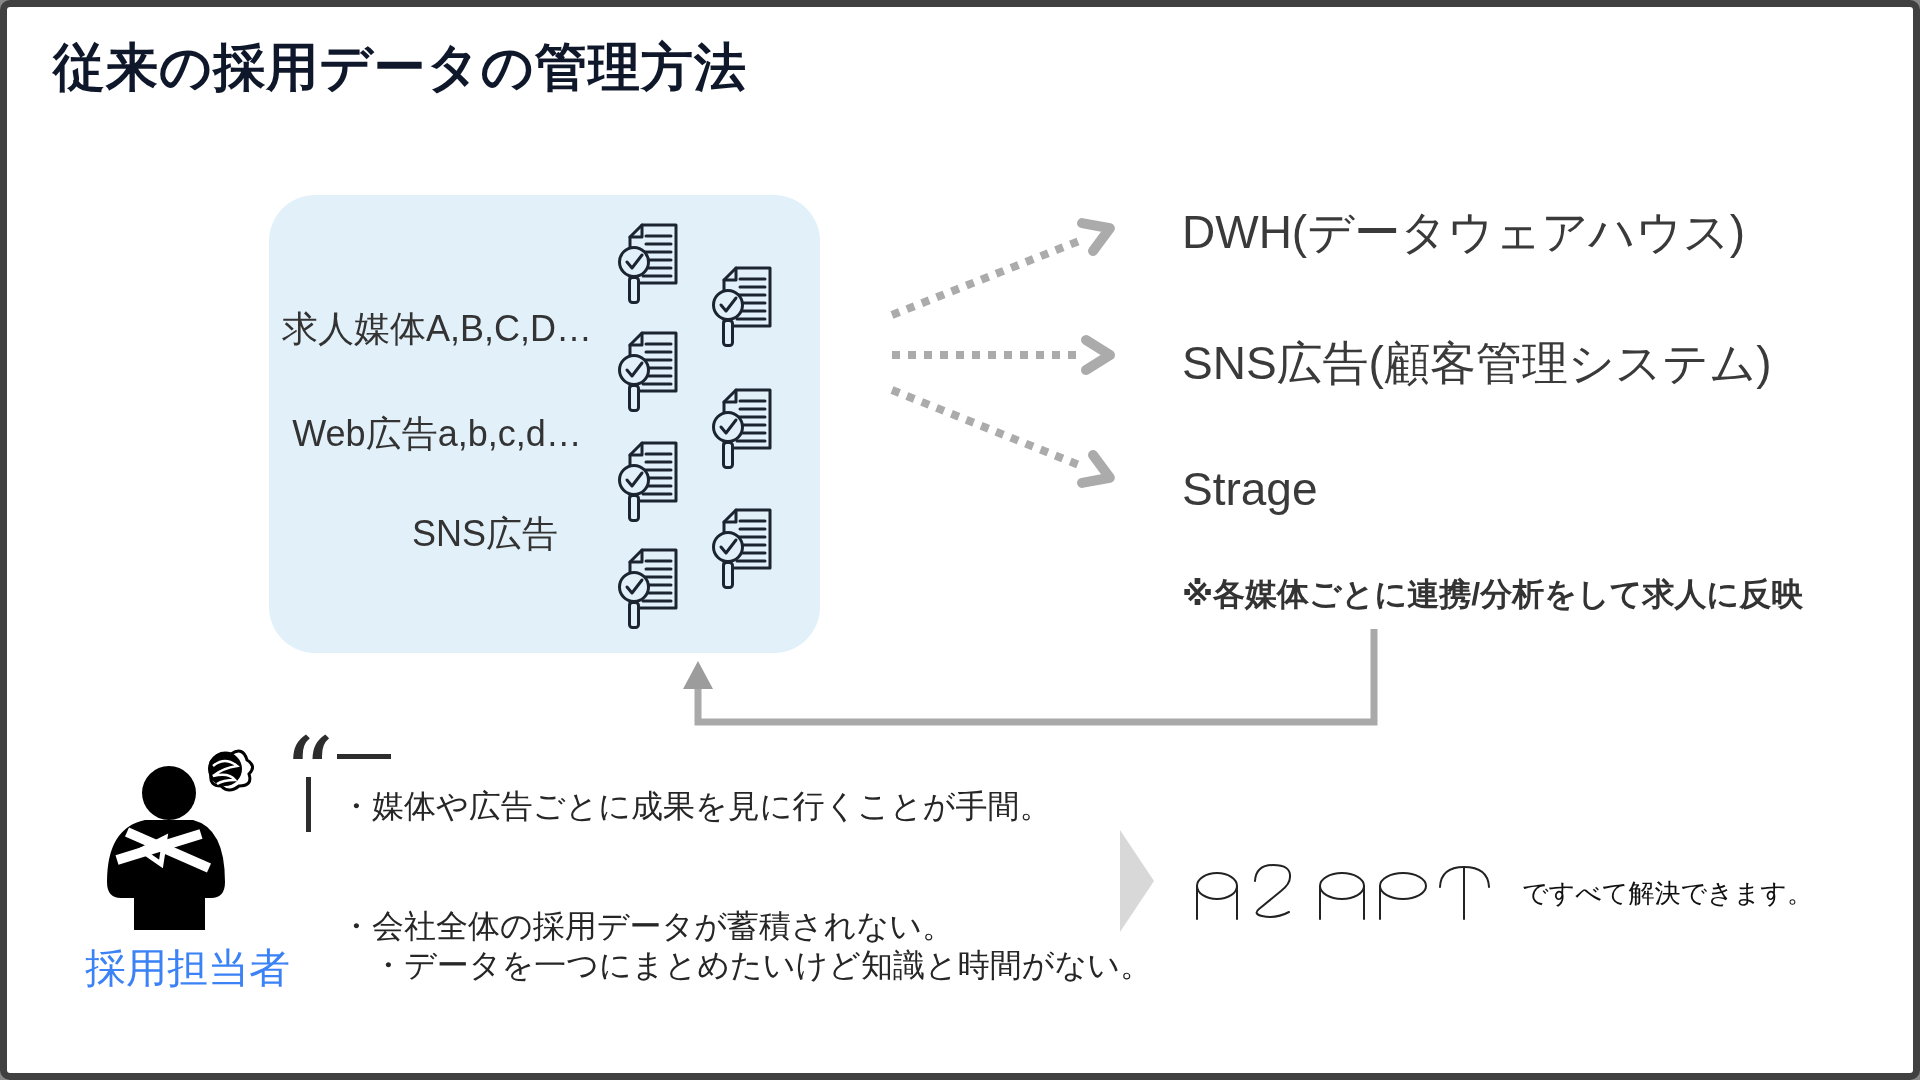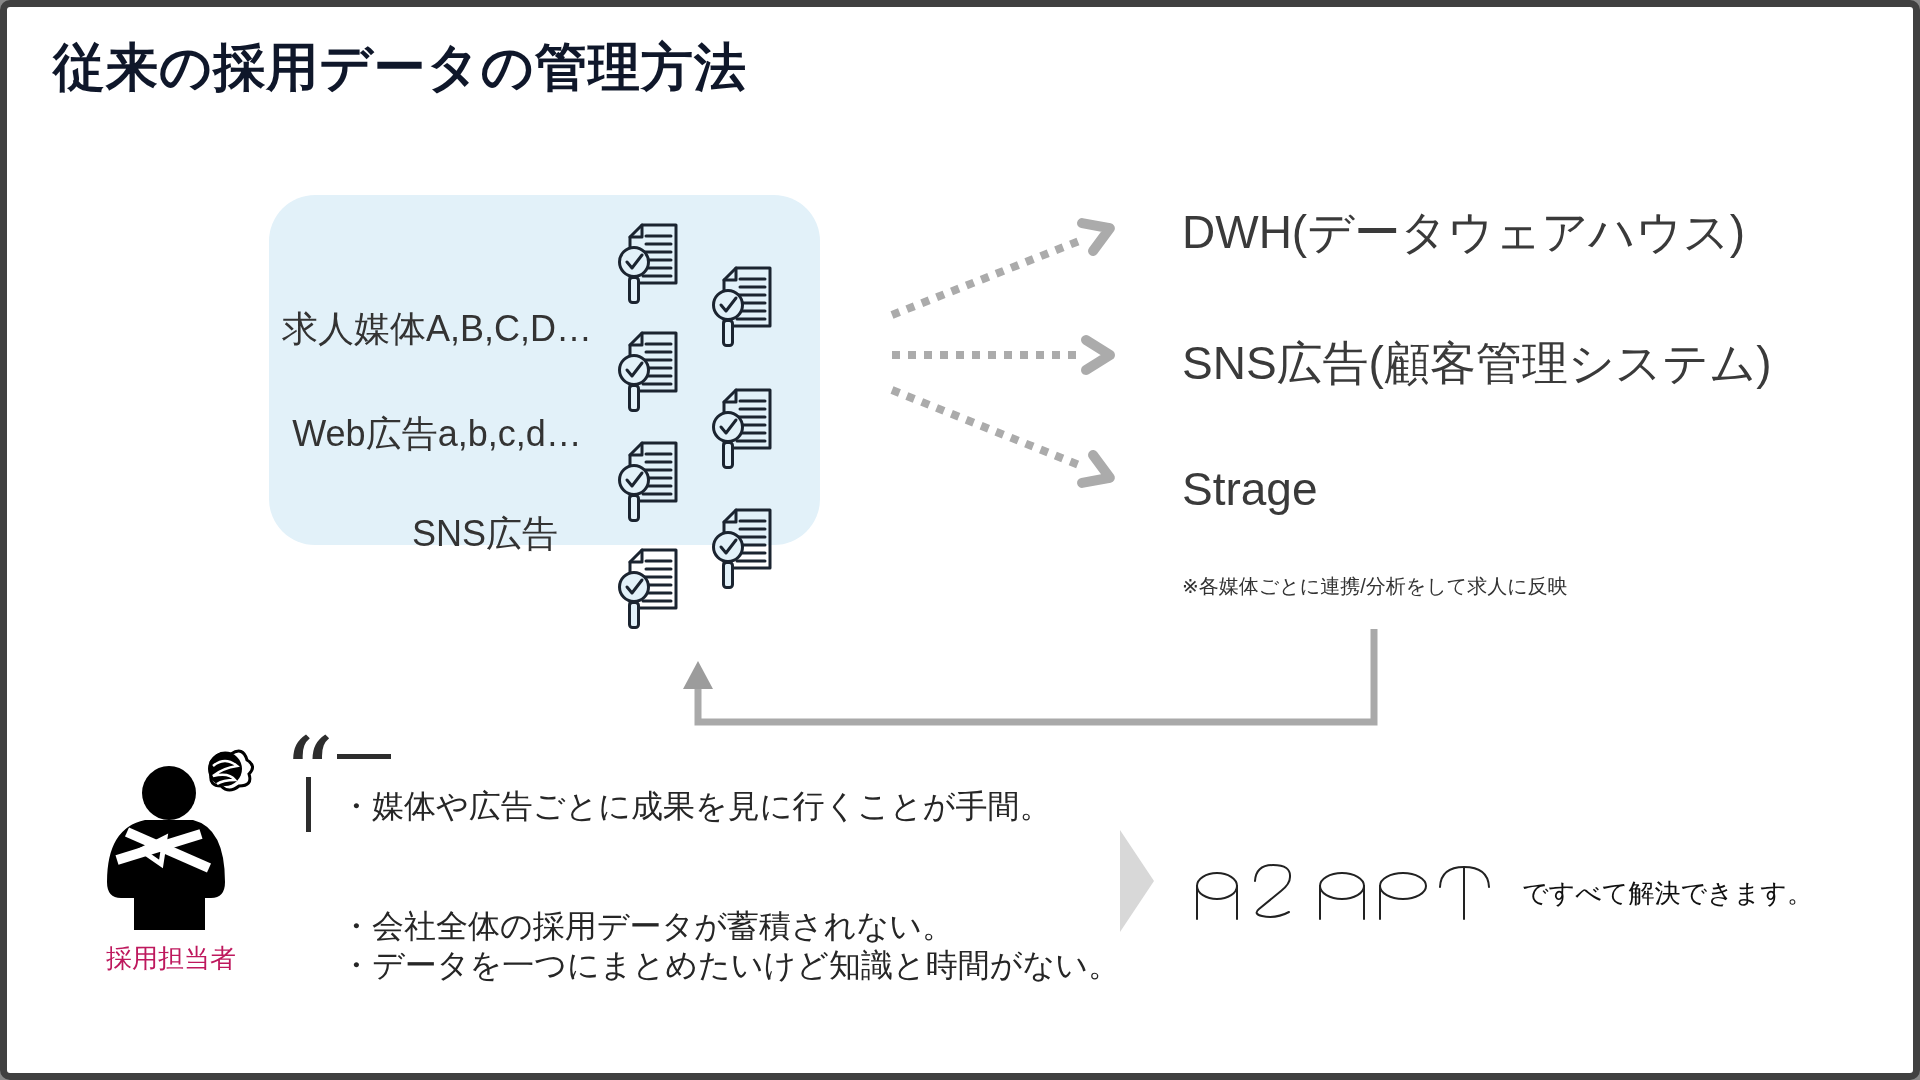--- a/index.html
+++ b/index.html
@@ -8,21 +8,21 @@
     border:7px solid #404040;border-radius:10px;box-sizing:border-box;
     overflow:hidden;
     font-family:"Liberation Sans","DejaVu Sans",sans-serif;
   }
   .abs{position:absolute;}
   .page-title{
     left:46px;top:26px;font-size:52px;font-weight:600;color:#0f172a;letter-spacing:1px;
   }
   
   .source-box{
-    left:262px;top:188px;width:551px;height:350px;
+    left:262px;top:188px;width:551px;height:458px;
     background:#e2f1f9;border-radius:46px;
   }
   .src-label{
     position:absolute;left:0;width:336px;text-align:center;
     font-size:36px;font-weight:500;color:#333;white-space:nowrap;
   }
   .src-label.l1{top:110px;}
   .src-label.l2{top:215px;}
   .src-label.l3{top:315px;padding-left:48px;}
   .doc-icon{position:absolute;width:66px;height:84px;}
@@ -32,44 +32,44 @@
   .doc-icon.L4{left:346px;top:352px;}
   .doc-icon.R1{left:440px;top:70px;}
   .doc-icon.R2{left:440px;top:192px;}
   .doc-icon.R3{left:440px;top:312px;}
   
   .dest{left:1175px;font-size:46px;font-weight:400;color:#3a3a3a;white-space:nowrap;}
   .dest.d1{top:195px;}
   .dest.d2{top:326px;}
   .dest.d3{top:455px;}
   .dest-note{
-    left:1175px;top:566px;font-size:20px;font-weight:400;color:#333;white-space:nowrap;
+    left:1175px;top:566px;font-size:32px;font-weight:700;color:#333;white-space:nowrap;
   }
   
   .connector-layer{left:0;top:0;width:1920px;height:1080px;pointer-events:none;}
   
   .person-svg{left:92px;top:737px;width:160px;height:200px;}
   .persona-label{
     left:78px;top:934px;width:172px;text-align:center;
-    font-size:26px;font-weight:500;color:#be185d;white-space:nowrap;
+    font-size:41px;font-weight:500;color:#3b82f6;white-space:nowrap;
   }
   
   .quote-mark{
     left:276px;top:726px;font-family:"DejaVu Serif","Liberation Serif",serif;
     font-size:100px;line-height:0.82;color:#2d2d2d;height:60px;overflow:hidden;width:70px;
   }
   .quote-dash{left:330px;top:747px;width:54px;height:5px;background:#2d2d2d;}
   .quote-vline{left:299px;top:770px;width:5px;height:55px;background:#2d2d2d;}
   
   .pain{
     left:333px;font-size:32px;font-weight:500;color:#262626;white-space:nowrap;line-height:1.25;
   }
   .pain.p1{top:779px;}
   .pain.p2{top:899px;}
-  .pain.p3{top:938px;}
+  .pain.p3{top:938px;margin-left:32px;}
   
   .transition-triangle{
     left:1113px;top:823px;width:0;height:0;
     border-top:51px solid transparent;border-bottom:51px solid transparent;
     border-left:34px solid #d8d8d8;
   }
   .azapt-logo{left:1188px;top:852px;width:296px;height:62px;}
   .solution-text{
     left:1515px;top:869px;font-size:26px;font-weight:500;color:#111;white-space:nowrap;
   }

